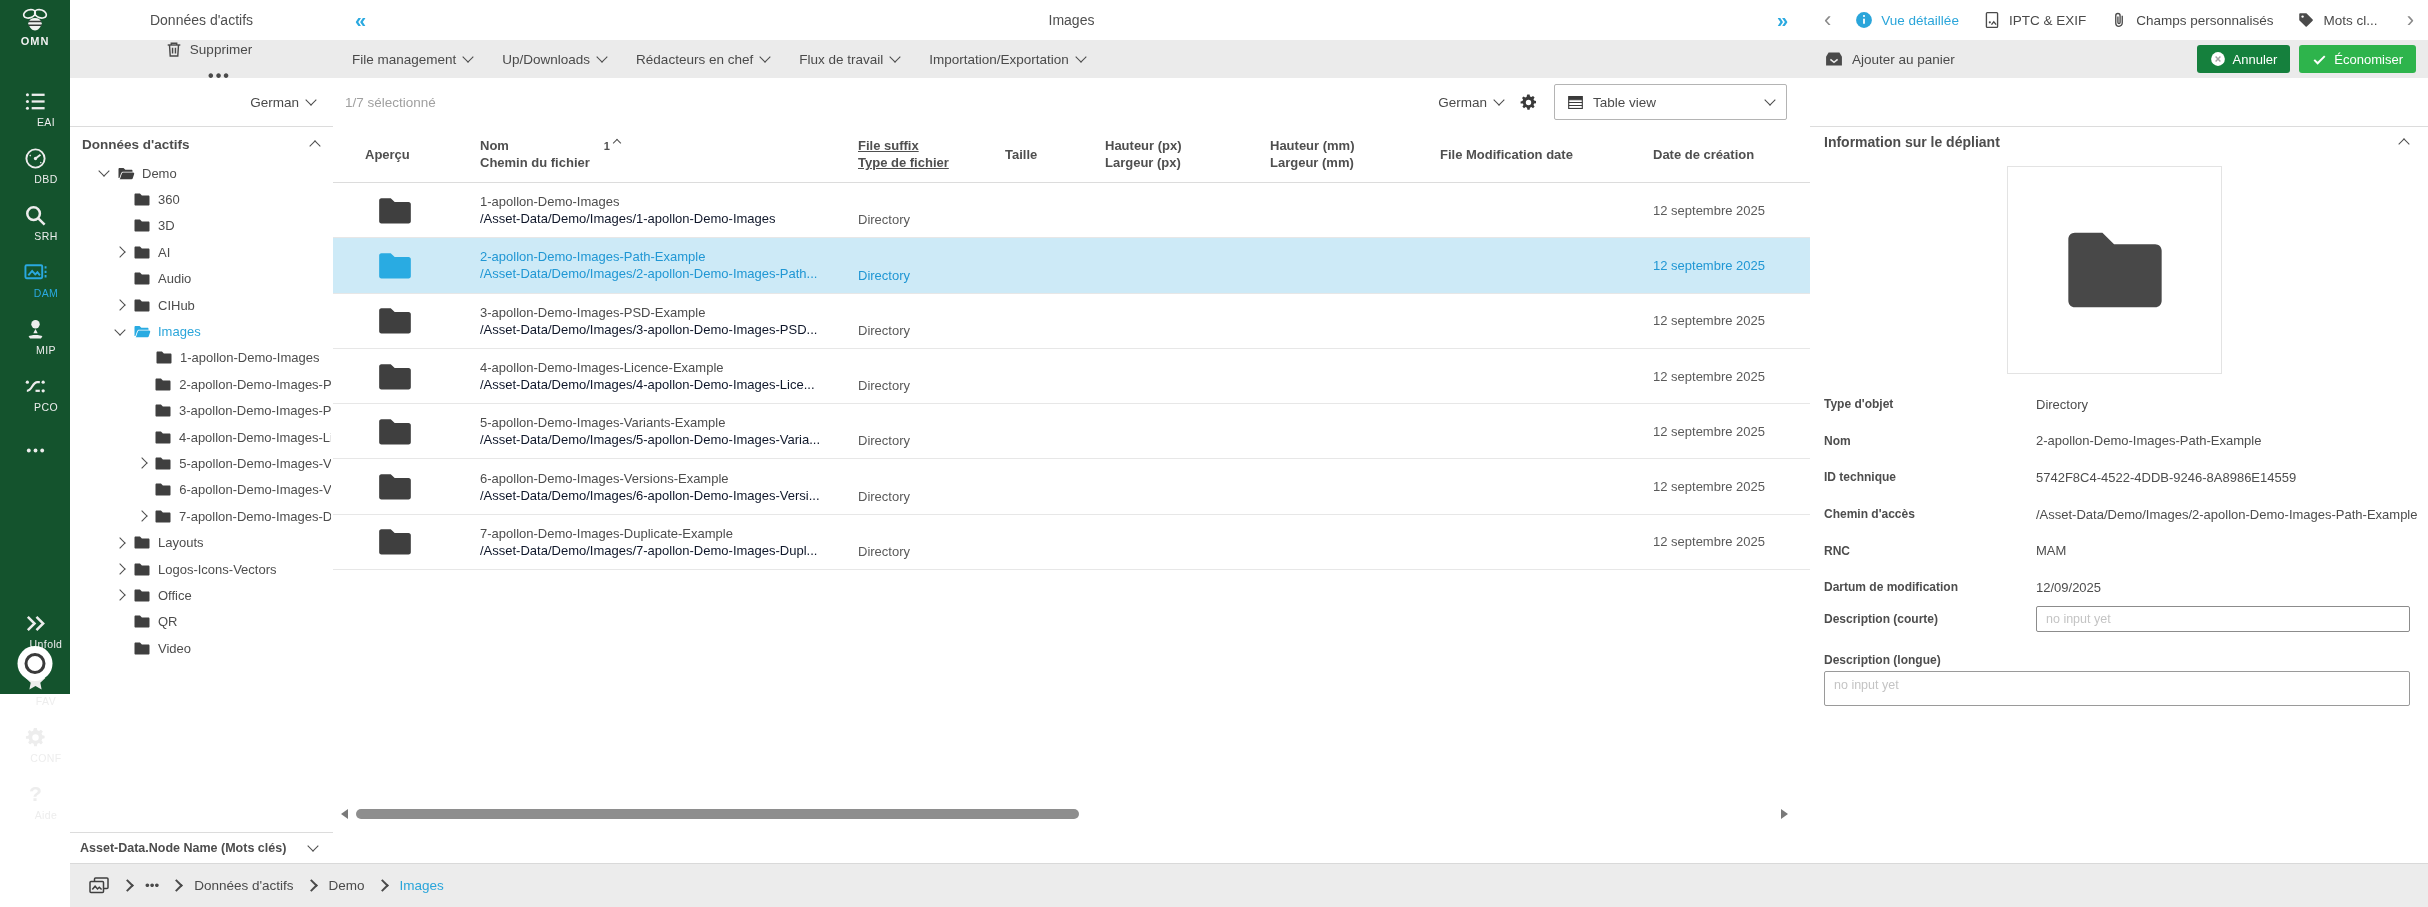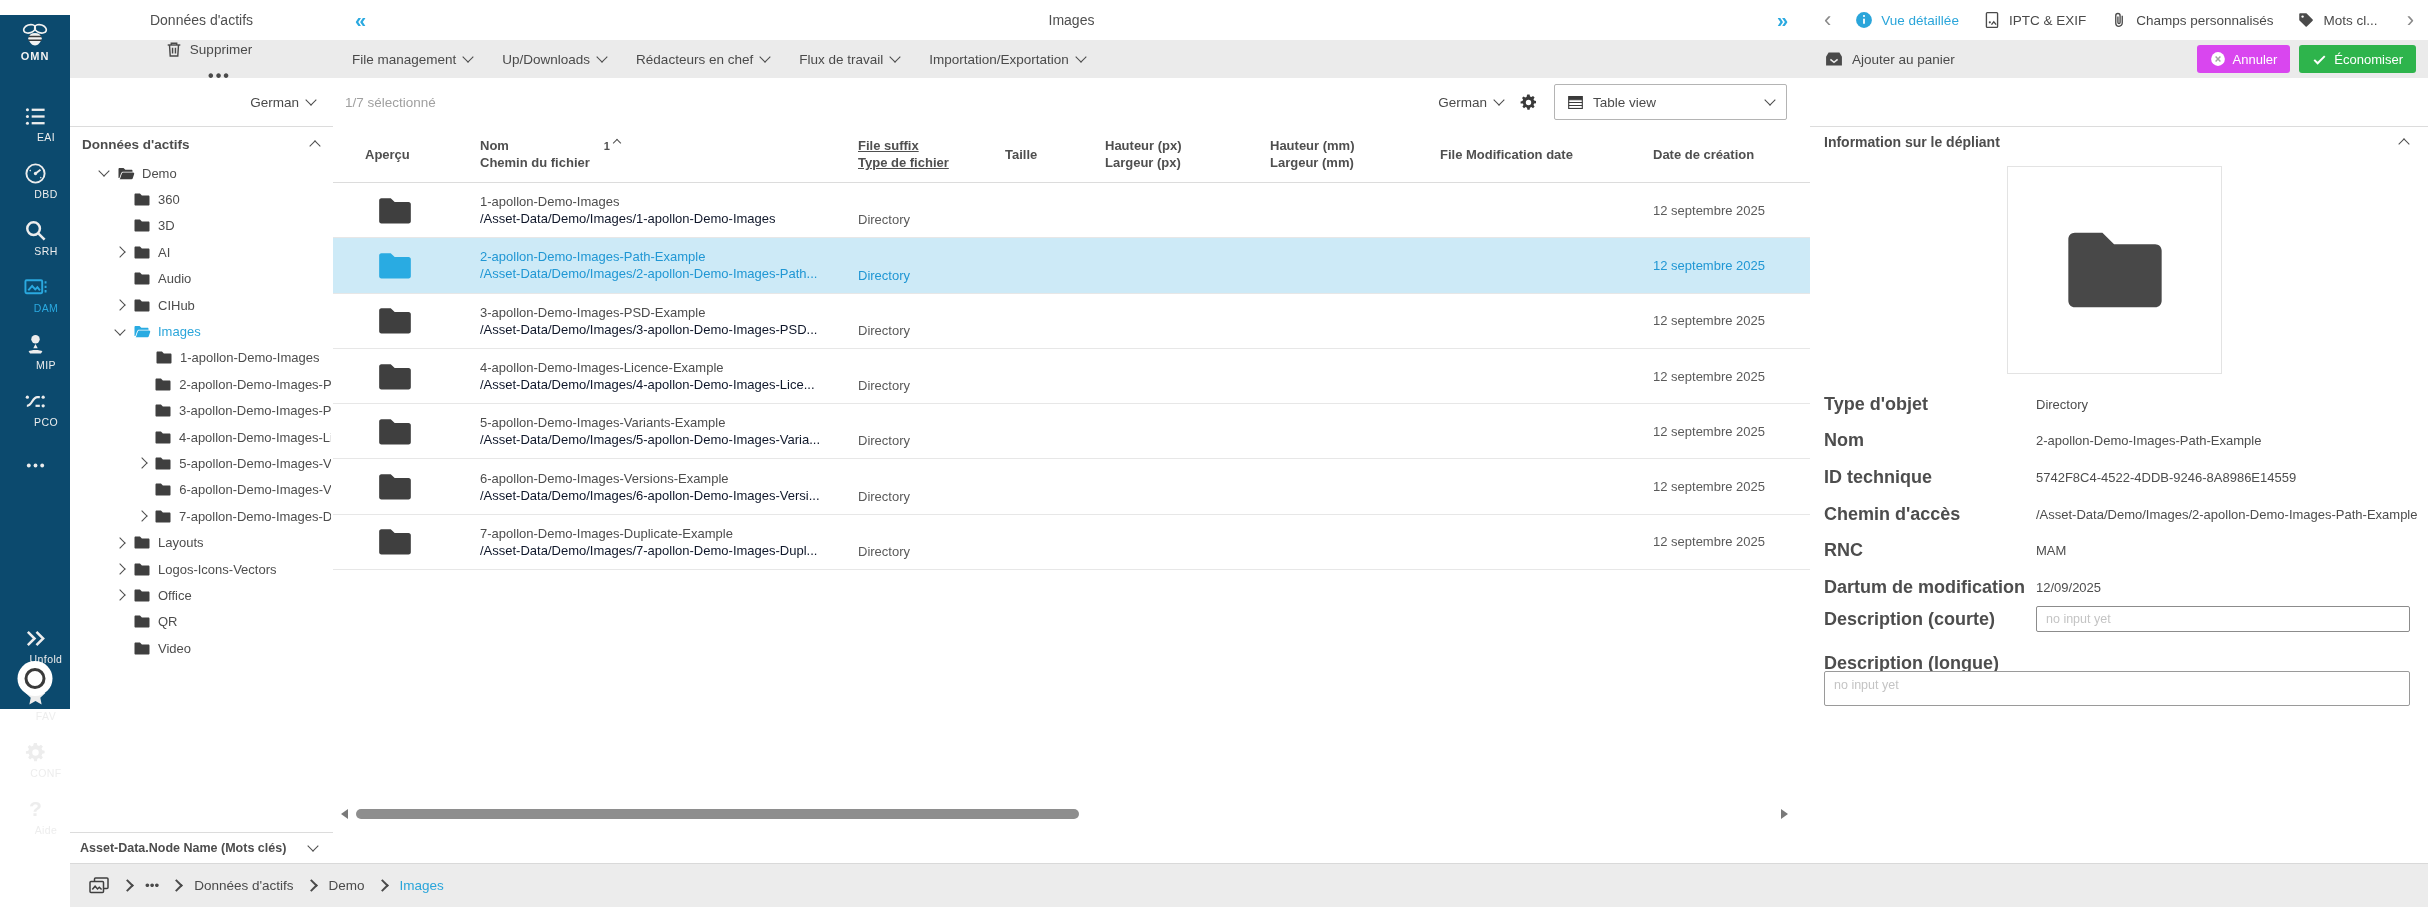--- a/index.html
+++ b/index.html
@@ -3,21 +3,21 @@
 <meta charset="utf-8">
 <style>
   html,body{margin:0;padding:0;}
   body{width:2428px;height:907px;overflow:hidden;background:#fff;
        font-family:"Liberation Sans","DejaVu Sans",sans-serif;color:#4a4a4a;
        -webkit-font-smoothing:antialiased;}
   #app{position:relative;width:2428px;height:907px;}
   svg{display:block;}
 
   
-  #rail{position:absolute;left:0;top:15px;width:70px;height:694px;background:#0c4a6e;z-index:5;}
+  #rail{position:absolute;left:0;top:0;width:70px;height:694px;background:#14532d;z-index:5;}
   #rail .logo{position:absolute;top:7px;left:0;width:70px;display:flex;flex-direction:column;align-items:center;cursor:pointer;}
   #rail .logo-label{color:#f2f2f2;font-size:11px;font-weight:bold;letter-spacing:1px;margin-top:2px;}
   #rail-items{position:absolute;top:80px;left:0;width:70px;}
   #rail-bottom{position:absolute;top:602px;left:0;width:70px;}
   .rail-item{height:57px;display:flex;flex-direction:column;align-items:center;justify-content:center;color:#ededed;cursor:pointer;}
   .rail-item .ric{width:23px;height:23px;}
   .rail-item .rlabel{font-size:10.5px;margin-top:3px;letter-spacing:.4px;padding-left:22px;}
   .rail-item.active{color:#2aa9e0;}
   .avatar{position:absolute;left:50%;transform:translateX(-50%);bottom:13px;width:35px;height:35px;border-radius:50%;background:#fff;display:flex;align-items:center;justify-content:center;cursor:pointer;}
   .avatar-ring{width:15px;height:15px;border-radius:50%;border:3.5px solid #3a3a3a;}
@@ -113,29 +113,29 @@
   
   #right-panel{left:1810px;width:618px;}
   #right-tabs{display:flex;align-items:center;width:100%;padding:0 14px;box-sizing:border-box;gap:24px;}
   .rtab{display:flex;align-items:center;gap:8px;font-size:13.5px;color:#4a4a4a;cursor:pointer;white-space:nowrap;}
   .rtab .tic{width:18px;height:18px;color:#4a4a4a;}
   .rtab.active{color:#2aa5da;}
   #right-panel .panel-toolbar{padding:0 12px 0 14px;}
   .basket-btn{display:flex;align-items:center;gap:8px;font-size:13.5px;color:#4a4a4a;cursor:pointer;}
   .rp-buttons{margin-left:auto;display:flex;align-items:center;gap:9px;}
   .btn{height:28px;border-radius:3px;display:flex;align-items:center;gap:7px;padding:0 13px;color:#fff;font-size:13px;cursor:pointer;border:none;}
-  .btn.gray{background:#d946ef;}
+  .btn.gray{background:#15803d;}
   .btn.green{background:#2eb44c;}
   .rp-divider{position:absolute;top:126px;left:0;right:0;height:1px;background:#dcdcdc;}
   .rp-section-head{position:absolute;top:134px;left:14px;right:20px;display:flex;align-items:center;justify-content:space-between;}
   .rp-section-head .t{font-size:14px;font-weight:bold;color:#4d4d4d;}
   .thumb-card{position:absolute;top:166px;left:197px;width:213px;height:206px;background:#fff;border:1px solid #e3e3e3;display:flex;align-items:center;justify-content:center;}
   .thumb-folder{width:112px;height:94px;color:#484848;}
   #fields{position:absolute;top:386px;left:14px;right:18px;display:grid;grid-template-columns:212px 1fr;grid-auto-rows:36.6px;align-items:center;}
-  .flabel{font-size:18px;font-weight:bold;color:#4d4d4d;}
+  .flabel{font-size:12px;font-weight:bold;color:#4d4d4d;}
   .fvalue{font-size:13px;color:#4d4d4d;white-space:nowrap;}
   .desc-short-row{position:absolute;top:606px;left:14px;right:18px;display:flex;align-items:center;}
   .desc-short-row .flabel{width:212px;flex:none;}
   .text-input{flex:1;height:26px;border:1px solid #8c8c8c;border-radius:2px;font-size:12.5px;padding:0 9px;color:#4d4d4d;font-family:"Liberation Sans",sans-serif;background:#fff;box-sizing:border-box;}
   .text-input::placeholder,.text-area::placeholder{color:#c4c4c4;}
   .desc-long-label{position:absolute;top:653px;left:14px;}
   .text-area{position:absolute;top:671px;left:14px;right:18px;height:35px;border:1px solid #9a9a9a;border-radius:2px;font-size:12.5px;padding:6px 9px;color:#4d4d4d;font-family:"Liberation Sans",sans-serif;resize:none;box-sizing:border-box;}
 
   
   #bottom-bar{position:absolute;left:70px;right:0;bottom:0;height:44px;background:#ececec;border-top:1px solid #d9d9d9;display:flex;align-items:center;padding-left:18px;box-sizing:border-box;}

